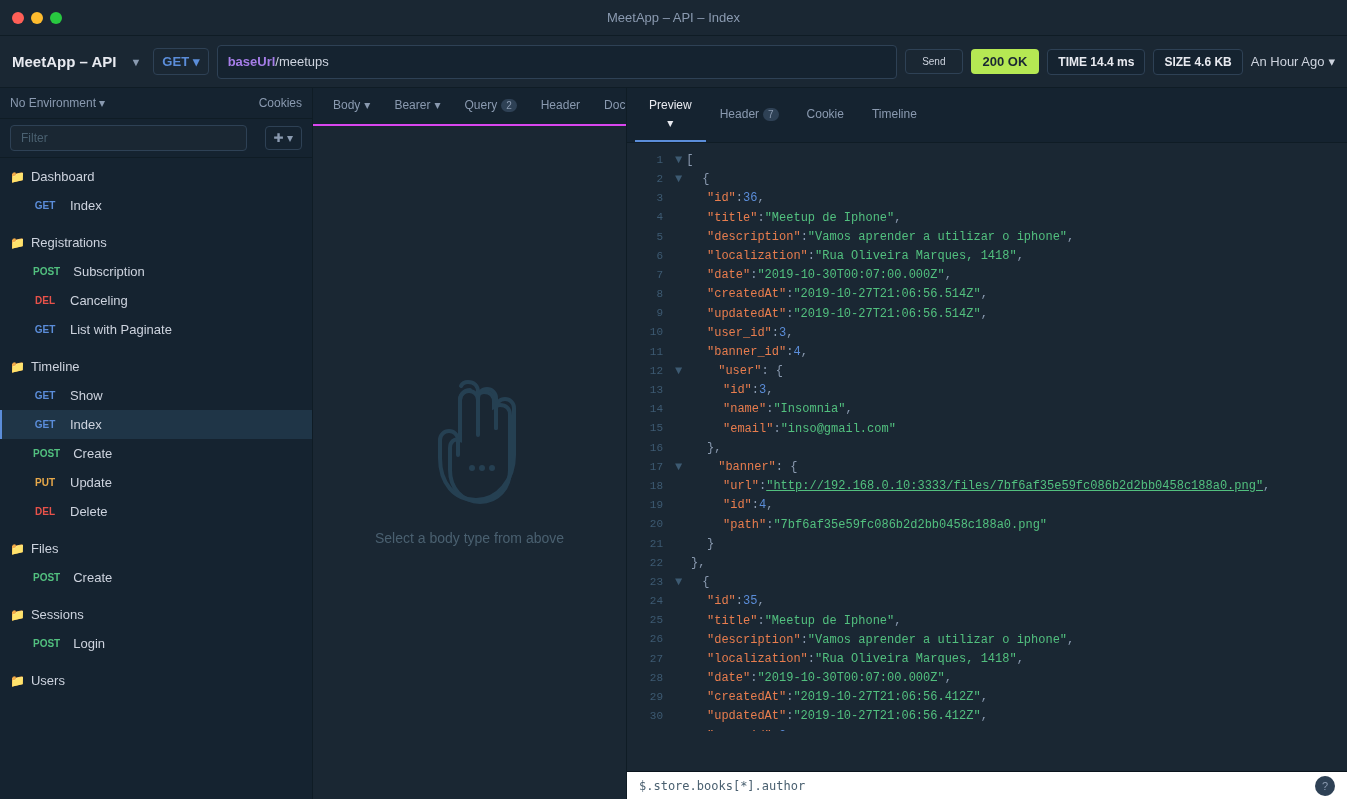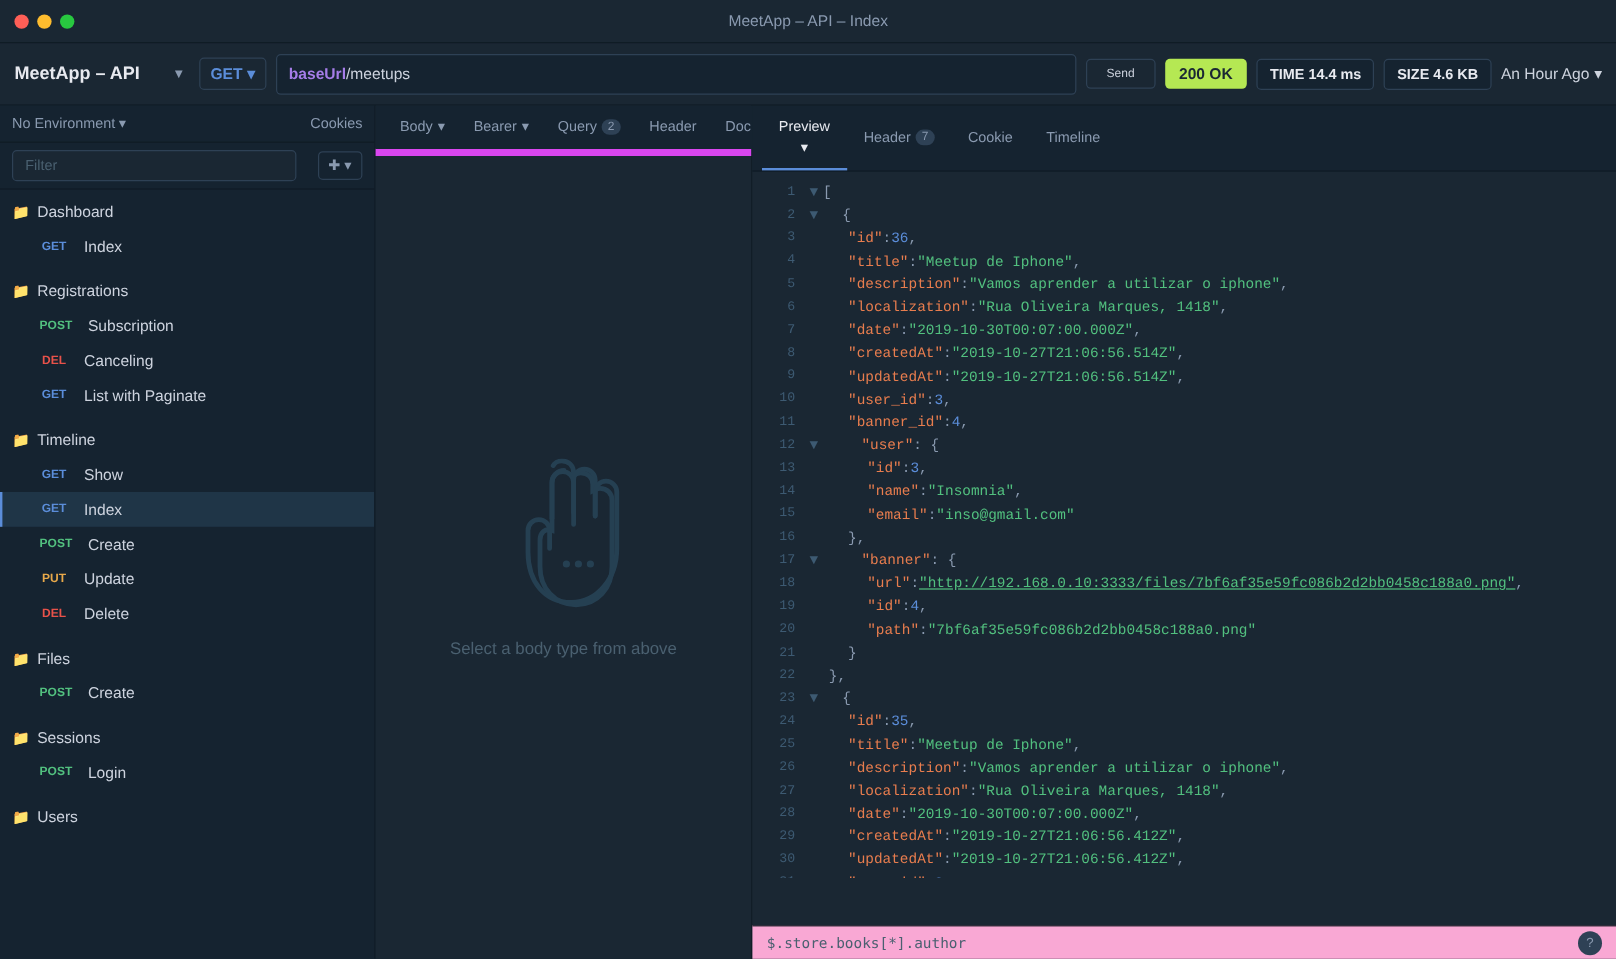--- a/index.html
+++ b/index.html
@@ -51,21 +51,21 @@
       align-items: center;
       padding: 0 12px;
       gap: 8px;
       border-bottom: 1px solid #0f1c25;
     }
     .app-name {
       color: #e8eaf0;
       font-size: 15px;
       font-weight: 600;
       flex: 0 0 auto;
-      margin-right: 15px;
+      margin-right: 2px;
     }
     .app-name-dropdown {
       background: none;
       border: none;
       color: #8a9ab0;
       cursor: pointer;
       font-size: 11px;
       padding: 2px 4px;
     }
     .method-selector {
@@ -256,21 +256,21 @@
       min-width: 300px;
       flex: 1;
       display: flex;
       flex-direction: column;
       background: #1a2733;
       border-right: 1px solid #0f1c25;
     }
     .panel-tabs {
       display: flex;
       background: #152330;
-      border-bottom: 6px solid #d946ef;
+      border-bottom: 2px solid #d946ef;
       padding: 0 8px;
       overflow-x: auto;
     }
     .panel-tab {
       padding: 10px 12px;
       font-size: 12px;
       color: #8a9ab0;
       cursor: pointer;
       white-space: nowrap;
       border-bottom: 2px solid transparent;
@@ -363,21 +363,21 @@
     .json-number { color: #5b8dd9; }
     .json-punct { color: #8a9ab0; }
     .json-url { color: #52c07f; text-decoration: underline; }
     .indent-1 { padding-left: 16px; }
     .indent-2 { padding-left: 32px; }
     .indent-3 { padding-left: 48px; }
 
     
     .bottom-bar {
       height: 28px;
-      background: #f9a8d4;
+      background: #ffffff;
       border-top: 1px solid #0a141d;
       display: flex;
       align-items: center;
       padding: 0 12px;
       margin-top: 40px;
     }
     .bottom-input {
       flex: 1;
       background: none;
       border: none;

